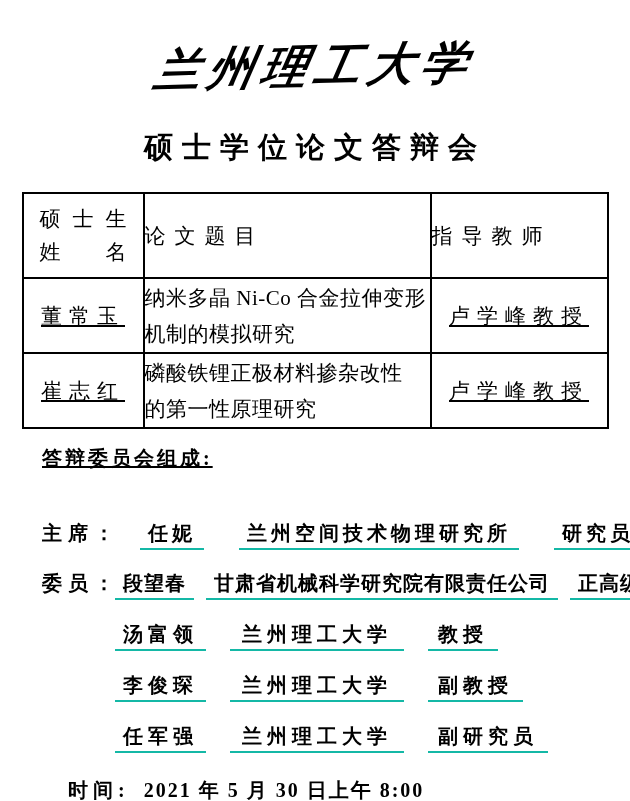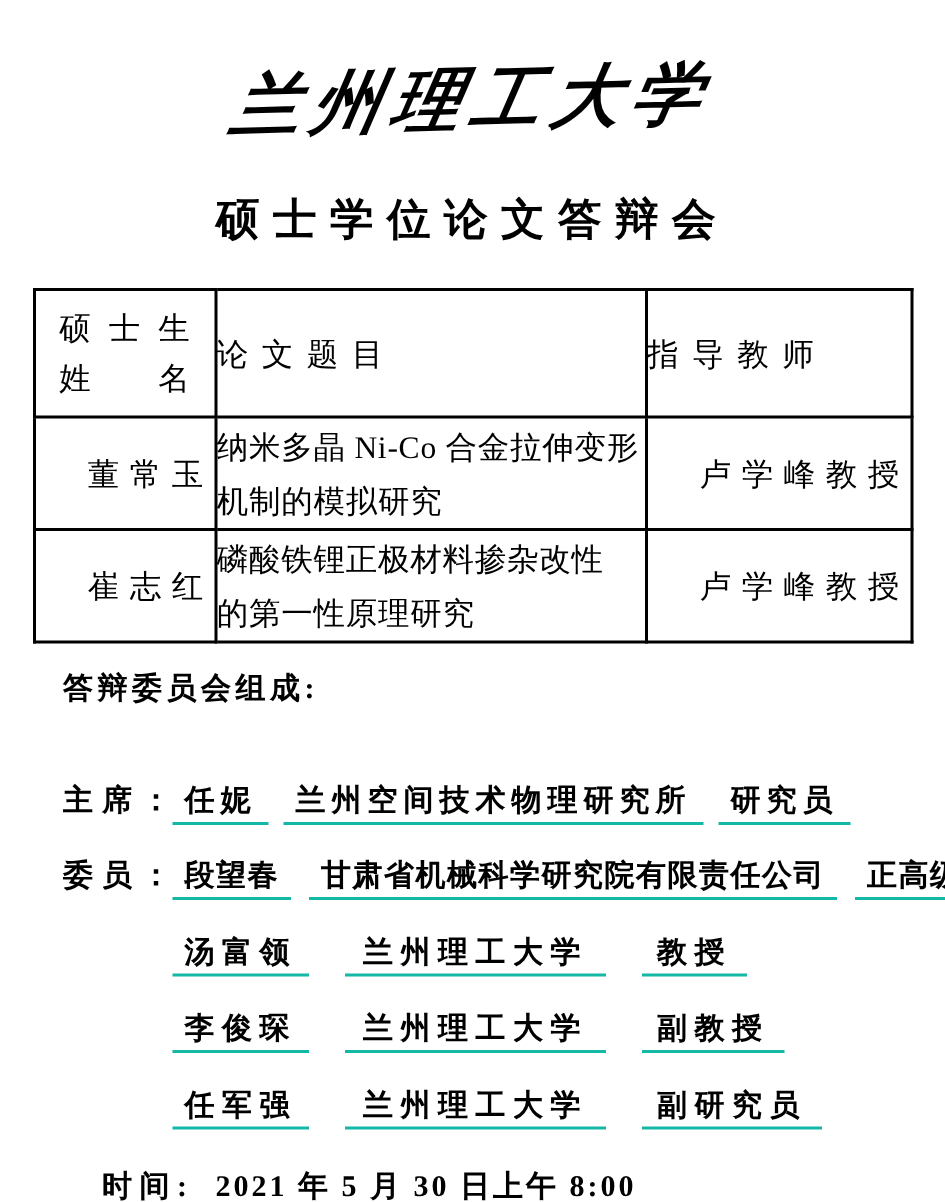--- a/index.html
+++ b/index.html
@@ -47,34 +47,34 @@
     padding:0;
   }
   col.c1{width:121px;} col.c2{width:287px;} col.c3{width:177px;}
   tr.hdr-row{height:85px;}
   tr.data-row{height:75px;}
   .hdr-l1,.hdr-l2{
     display:flex; justify-content:space-between;
     padding:0 16px; line-height:33px; font-size:21px;
   }
   th.mid{letter-spacing:9px; text-align:left;}
-  td.name, td.advisor{ text-align:right; letter-spacing:7px; white-space:nowrap; }
+  td.name, td.advisor{ text-align:center; letter-spacing:7px; white-space:nowrap;text-decoration:underline; }
   td.thesis{ padding:2px 4px 2px 7px; letter-spacing:0.5px; }
   td.thesis .tline{ line-height:36px; white-space:nowrap; }
   
   .section-heading{
     margin:16px 0 0 42px;
-    font-size:20px; font-weight:bold; letter-spacing:3px;
+    font-size:20px; font-weight:bold; letter-spacing:3px;text-decoration:underline;
   }
   .crow{
     display:flex; align-items:baseline;
     margin-left:42px; font-weight:bold; font-size:20px;
     white-space:nowrap;
   }
-  .crow.chair{ margin-top:20px; }
+  .crow.chair{ margin-top:20px;gap:25px; }
   .crow.m0{ margin-top:20px; }
   .crow.mx{ margin-top:21px; }
   .clabel{ width:73px; flex-shrink:0; letter-spacing:6px; }
   .seg{ border-bottom:2px solid #14b8a6; padding:0 8px 1px 8px; }
   .crow.chair .seg{ letter-spacing:4px; }
   .crow.chair .seg + .seg{ margin-left:10px;margin-top:28px; }
   .crow.m0 .seg{ letter-spacing:1px; }
   .crow.m0 .seg + .seg{ margin-left:12px; }
   .crow.mx .seg{ letter-spacing:5px; }
   .crow.mx .seg-org{ margin-left:24px; padding:0 12px 1px 12px; }

